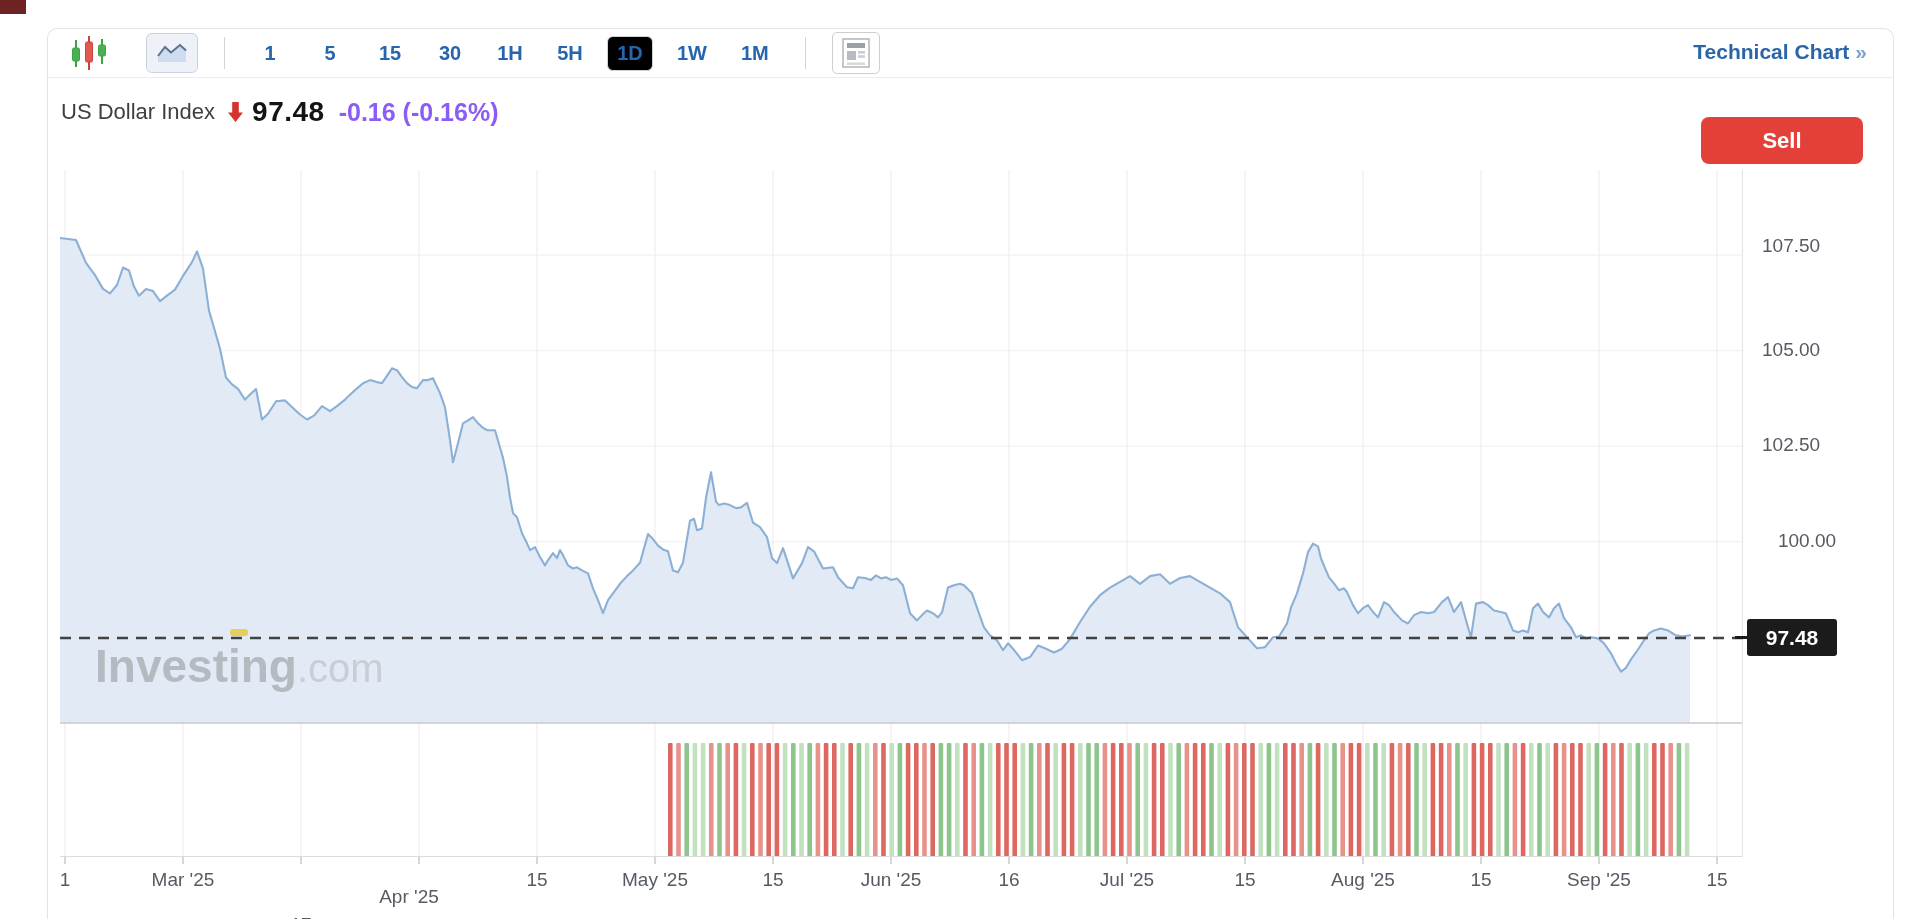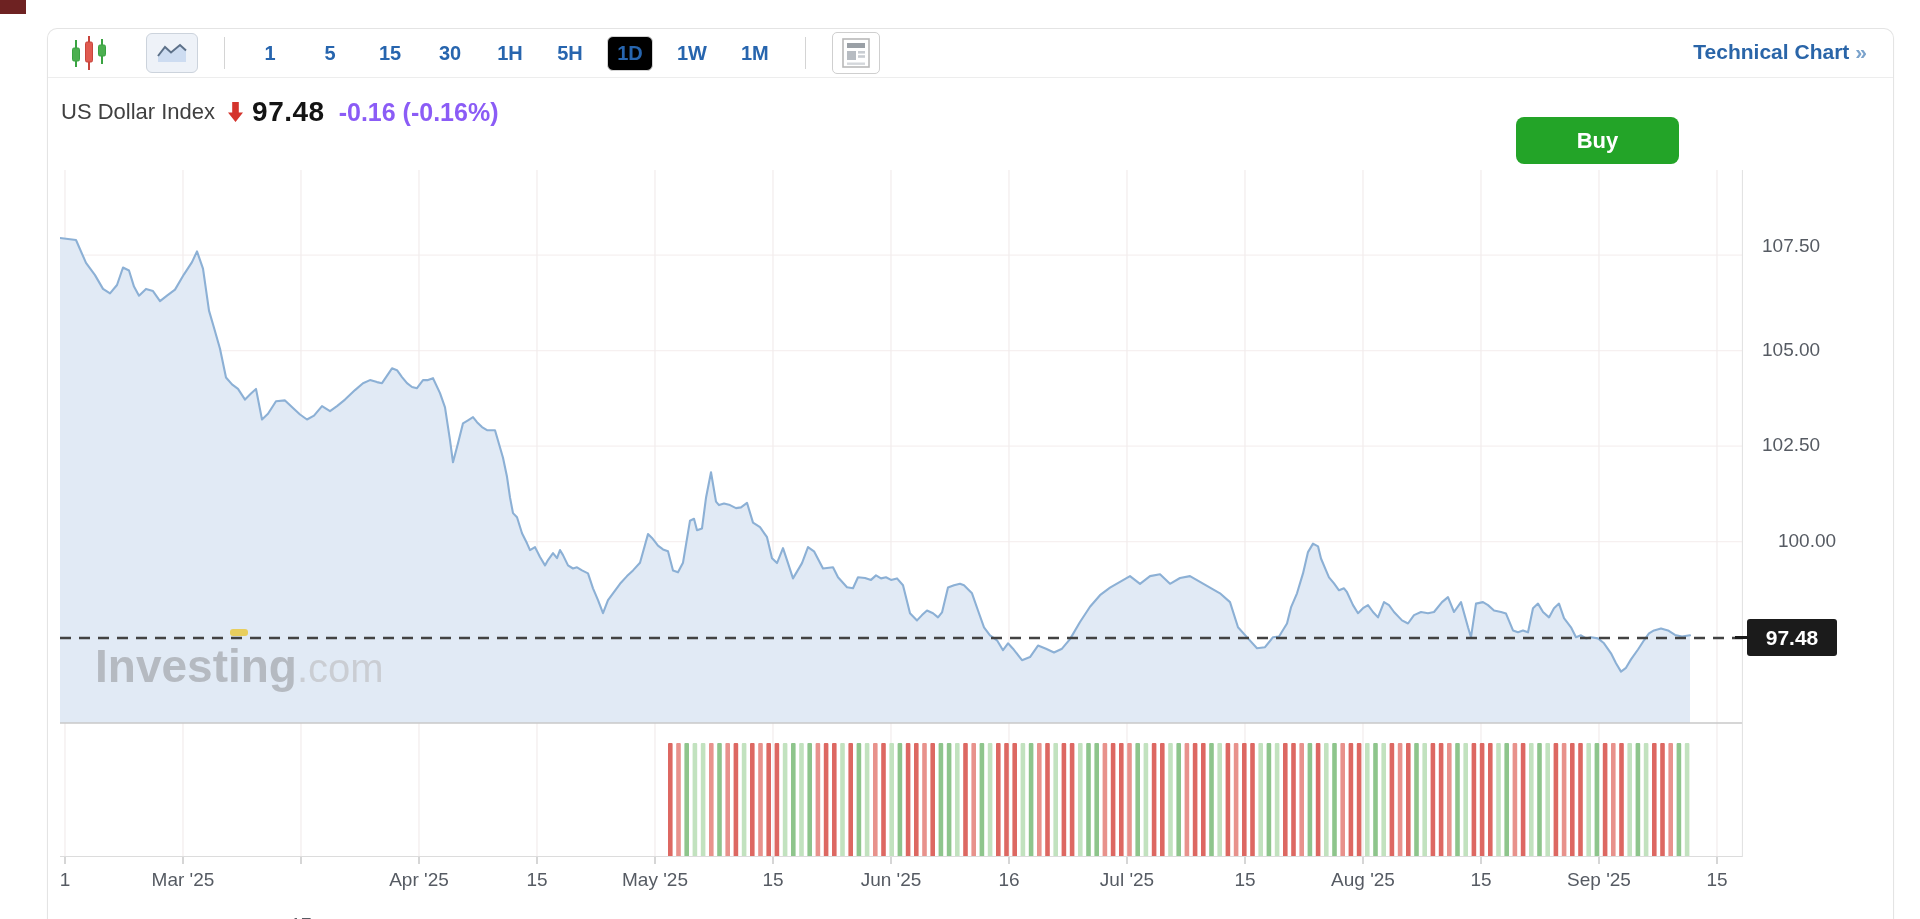--- a/index.html
+++ b/index.html
@@ -96,21 +96,21 @@
     <span class="inst-title">US Dollar Index</span>
     <span class="dir-arrow">
       <svg width="17" height="22" viewBox="0 0 17 22">
           <path d="M8.5,21 L1,11.5 L5.2,11.5 L5.2,1 L11.8,1 L11.8,11.5 L16,11.5 Z" fill="#d4342c"></path>
         </svg>
     </span>
     <span class="price-main">97.48</span>
     <span class="price-chg"><span>-0.16</span> <span>(-0.16%)</span></span>
   </div>
 
-  <button class="btn buy-btn">Buy</button>
+  <button class="btn sell-btn">Sell</button>
 </div>
 
 <svg id="chart-svg" width="1683" height="700" viewBox="0 0 1683 700">
     <line x1="0" x2="1683" y1="85.2" y2="85.2" stroke="#f6f0f0" stroke-width="1.3"></line>
     <line x1="0" x2="1683" y1="180.7" y2="180.7" stroke="#f6f0f0" stroke-width="1.3"></line>
     <line x1="0" x2="1683" y1="276.2" y2="276.2" stroke="#f6f0f0" stroke-width="1.3"></line>
     <line x1="0" x2="1683" y1="371.7" y2="371.7" stroke="#f6f0f0" stroke-width="1.3"></line>
     <line x1="5" x2="5" y1="0" y2="687" stroke="#f2ecec" stroke-width="1.2"></line>
     <line x1="5" x2="5" y1="687" y2="694" stroke="#c9c9c9" stroke-width="1.5"></line>
     <line x1="123" x2="123" y1="0" y2="687" stroke="#f2ecec" stroke-width="1.2"></line>
@@ -279,21 +279,21 @@
 <div id="y-labels">
     <div class="ylabel" style="top: 235px;">107.50</div>
     <div class="ylabel" style="top: 338.736px;">105.00</div>
     <div class="ylabel" style="top: 434.236px;">102.50</div>
     <div class="ylabel" style="top: 529.736px; text-align: center;">100.00</div>
   </div>
 <div id="x-labels">
     <div class="xlabel" style="left: 15px;">1</div>
     <div class="xlabel" style="left: 133px;">Mar '25</div>
     <div class="xlabel" style="left: 251px; margin-top: 45px;">17</div>
-    <div class="xlabel" style="left: 369px;">Apr '25</div>
+    <div class="xlabel" style="left: 359px; margin-top: 17px;">Apr '25</div>
     <div class="xlabel" style="left: 487px;">15</div>
     <div class="xlabel" style="left: 605px;">May '25</div>
     <div class="xlabel" style="left: 723px;">15</div>
     <div class="xlabel" style="left: 841px;">Jun '25</div>
     <div class="xlabel" style="left: 959px;">16</div>
     <div class="xlabel" style="left: 1077px;">Jul '25</div>
     <div class="xlabel" style="left: 1195px;">15</div>
     <div class="xlabel" style="left: 1313px;">Aug '25</div>
     <div class="xlabel" style="left: 1431px;">15</div>
     <div class="xlabel" style="left: 1549px;">Sep '25</div>

